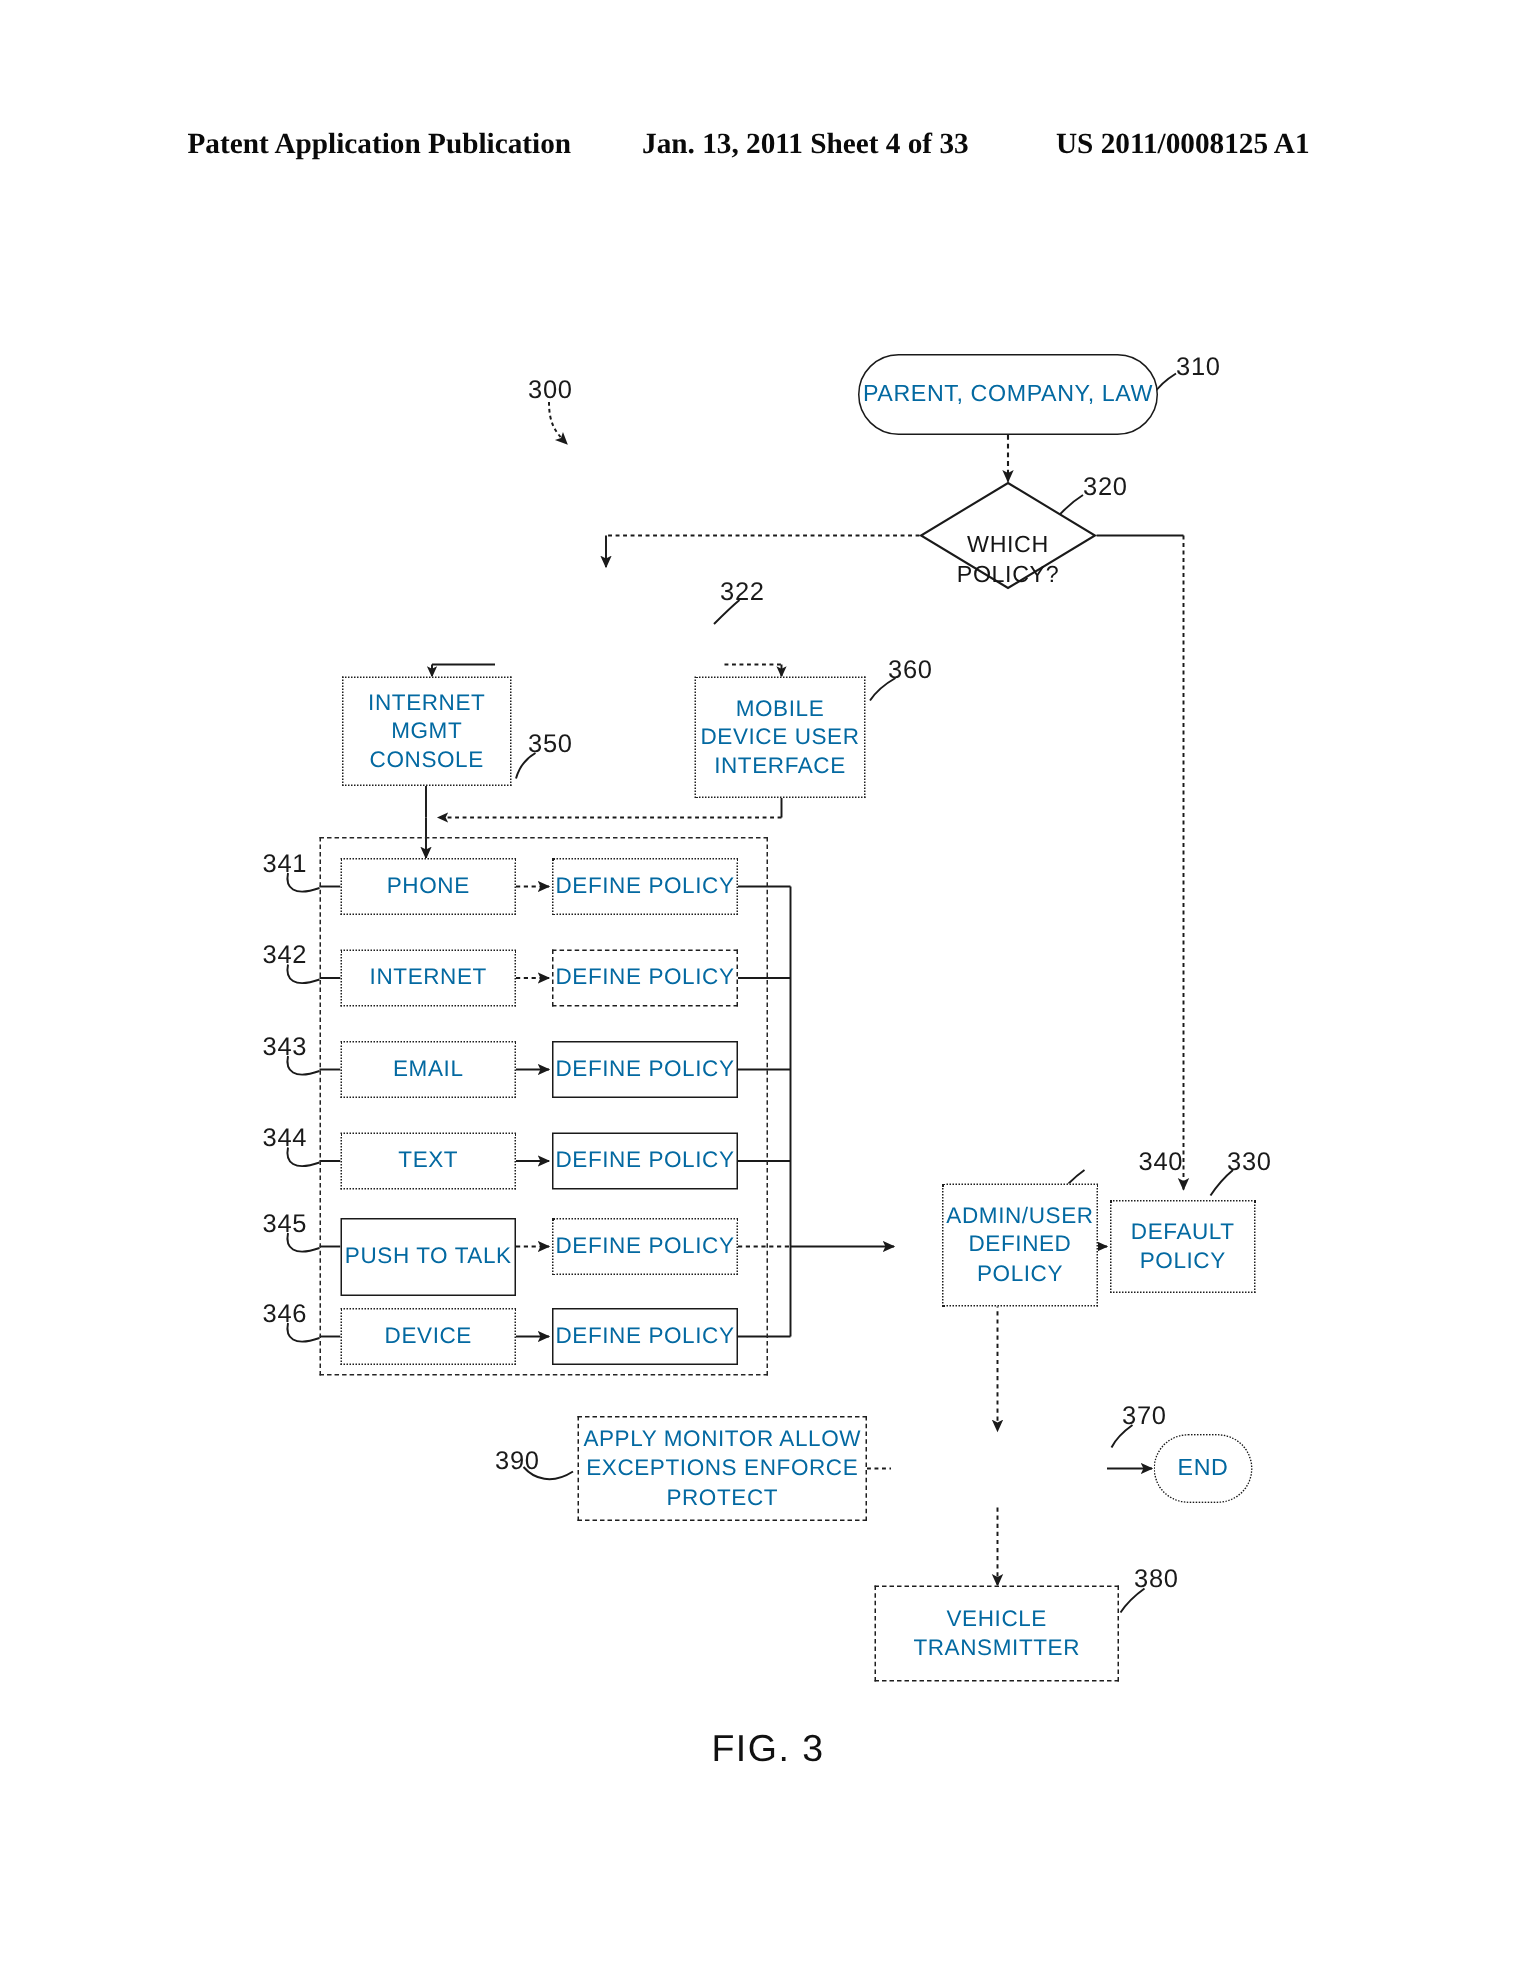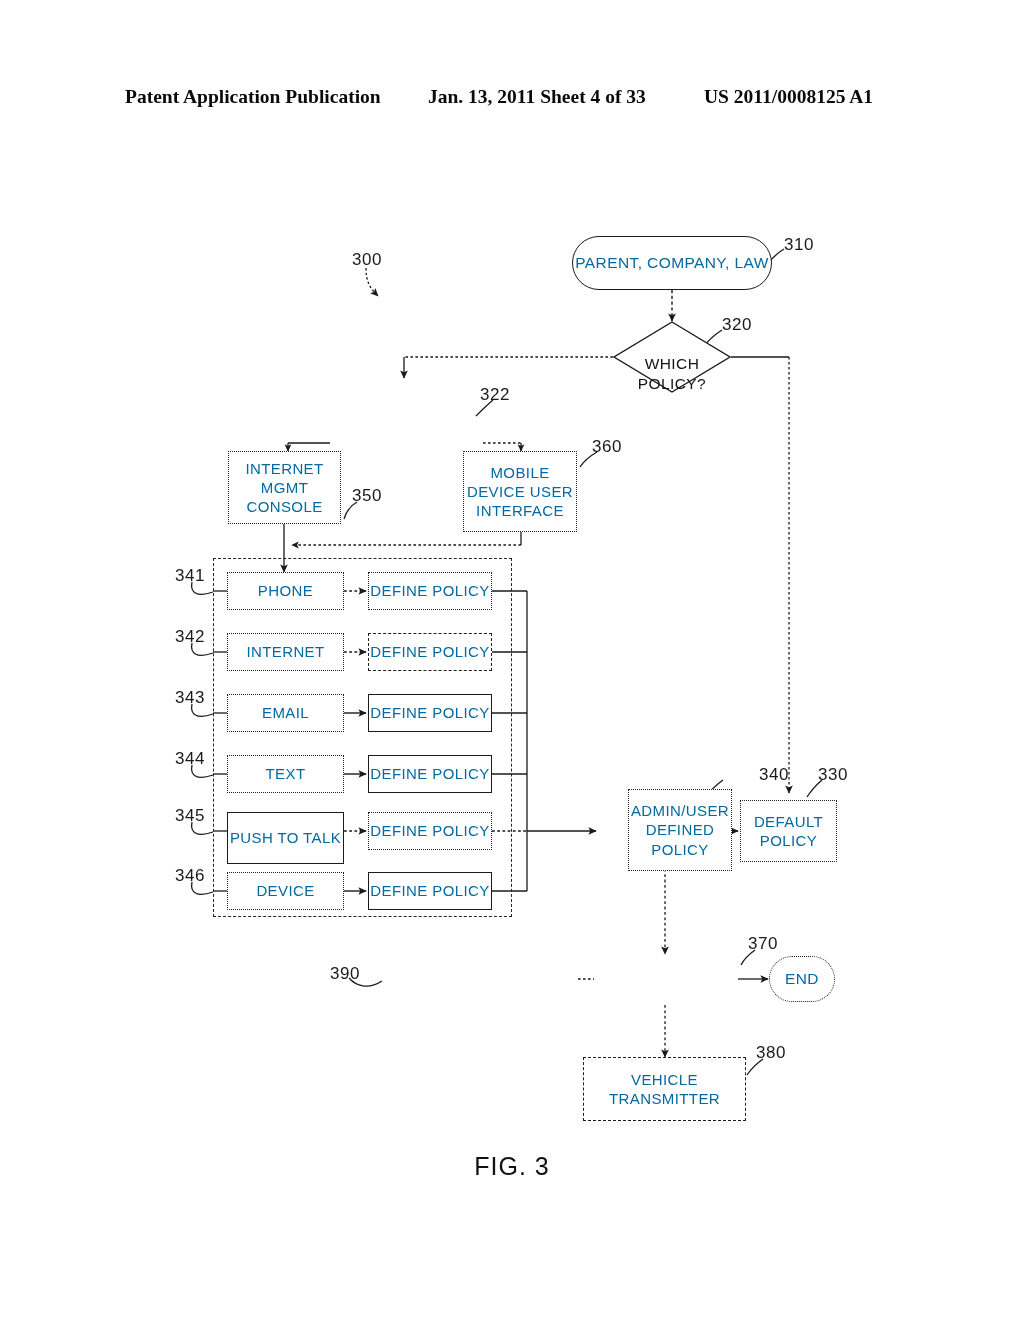--- a/index.html
+++ b/index.html
@@ -241,20 +241,23 @@
       <div class="node box-solid" style="left: 368px; top: 872px; width: 124px; height: 38px; font-size: 15px;">DEFINE POLICY</div>
     </div>
 
   <div class="node box-dotted" style="left:628px;top:789px;width:104px;height:82px;font-size:15px;white-space:pre-line;">ADMIN/USER
 DEFINED
 POLICY</div>
 
   <div class="node box-dotted" style="left:740px;top:800px;width:97px;height:62px;font-size:15px;white-space:pre-line;">DEFAULT
 POLICY</div>
 
+  <div class="node box-dashed" style="left:385px;top:944px;width:193px;height:70px;font-size:15px;white-space:pre-line;">APPLY MONITOR ALLOW
+EXCEPTIONS ENFORCE
+PROTECT</div>
 
 
   <div class="node terminator dotted" style="left:769px;top:956px;width:66px;height:46px;font-size:15.5px;">END</div>
 
   <div class="node box-dashed" style="left:583px;top:1057px;width:163px;height:64px;font-size:15px;white-space:pre-line;">VEHICLE
 TRANSMITTER</div>
 
   <div class="ref" style="left:352px;top:250px;">300</div>
   <div class="ref" style="left:784px;top:235px;">310</div>
   <div class="ref" style="left:722px;top:315px;">320</div>

